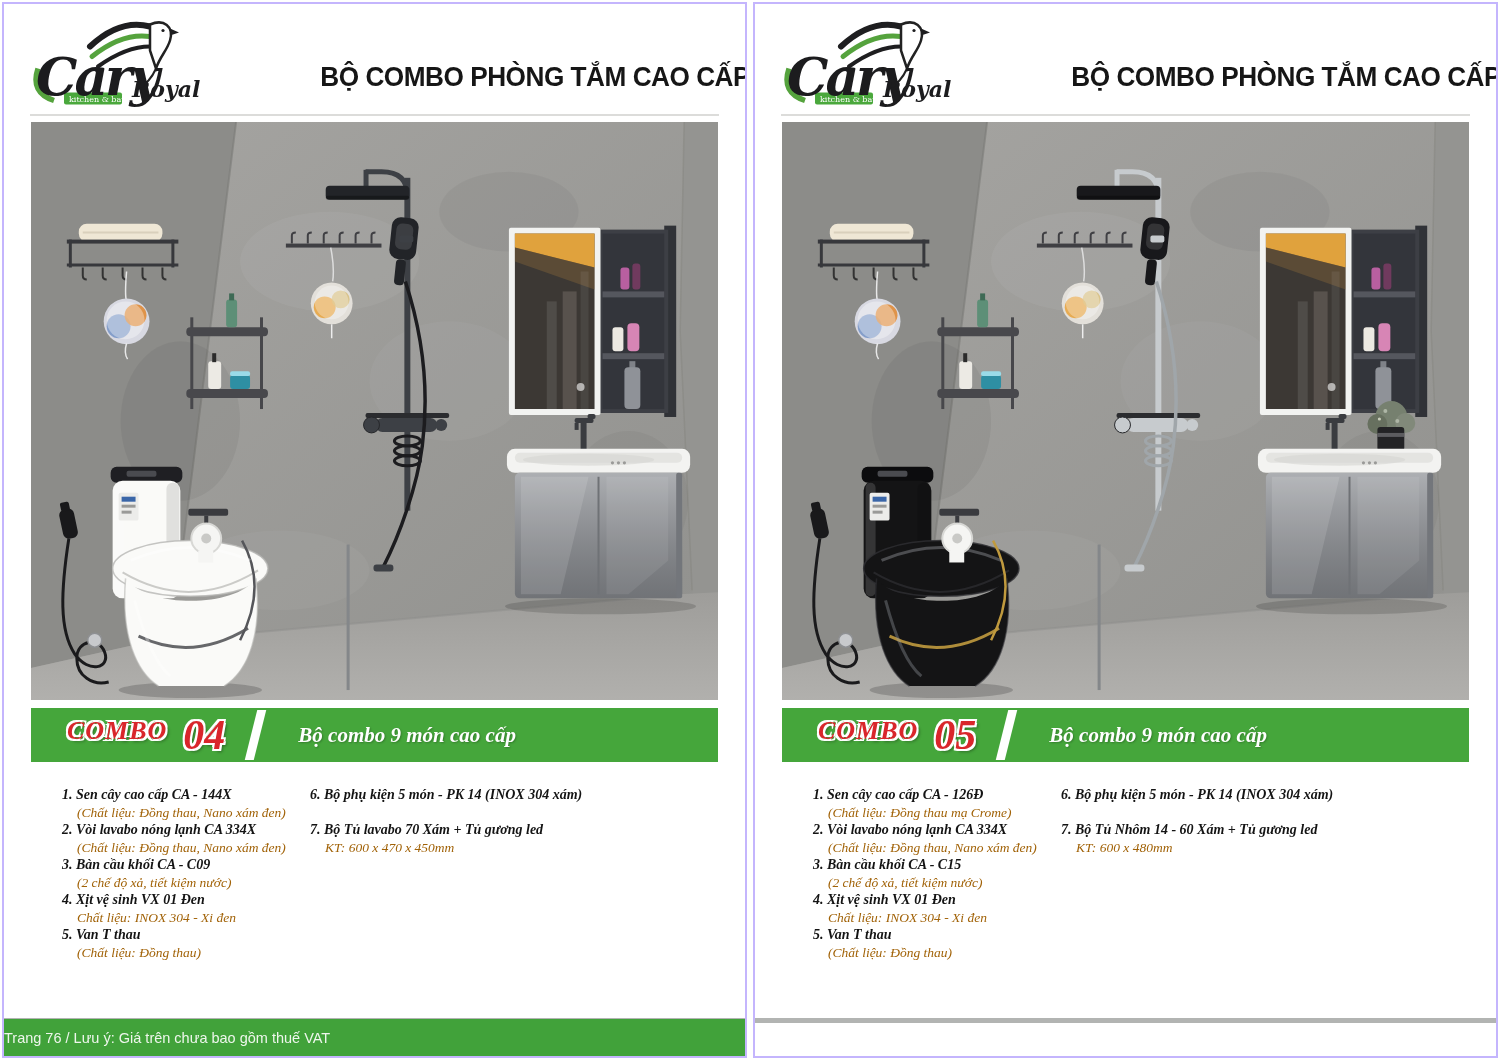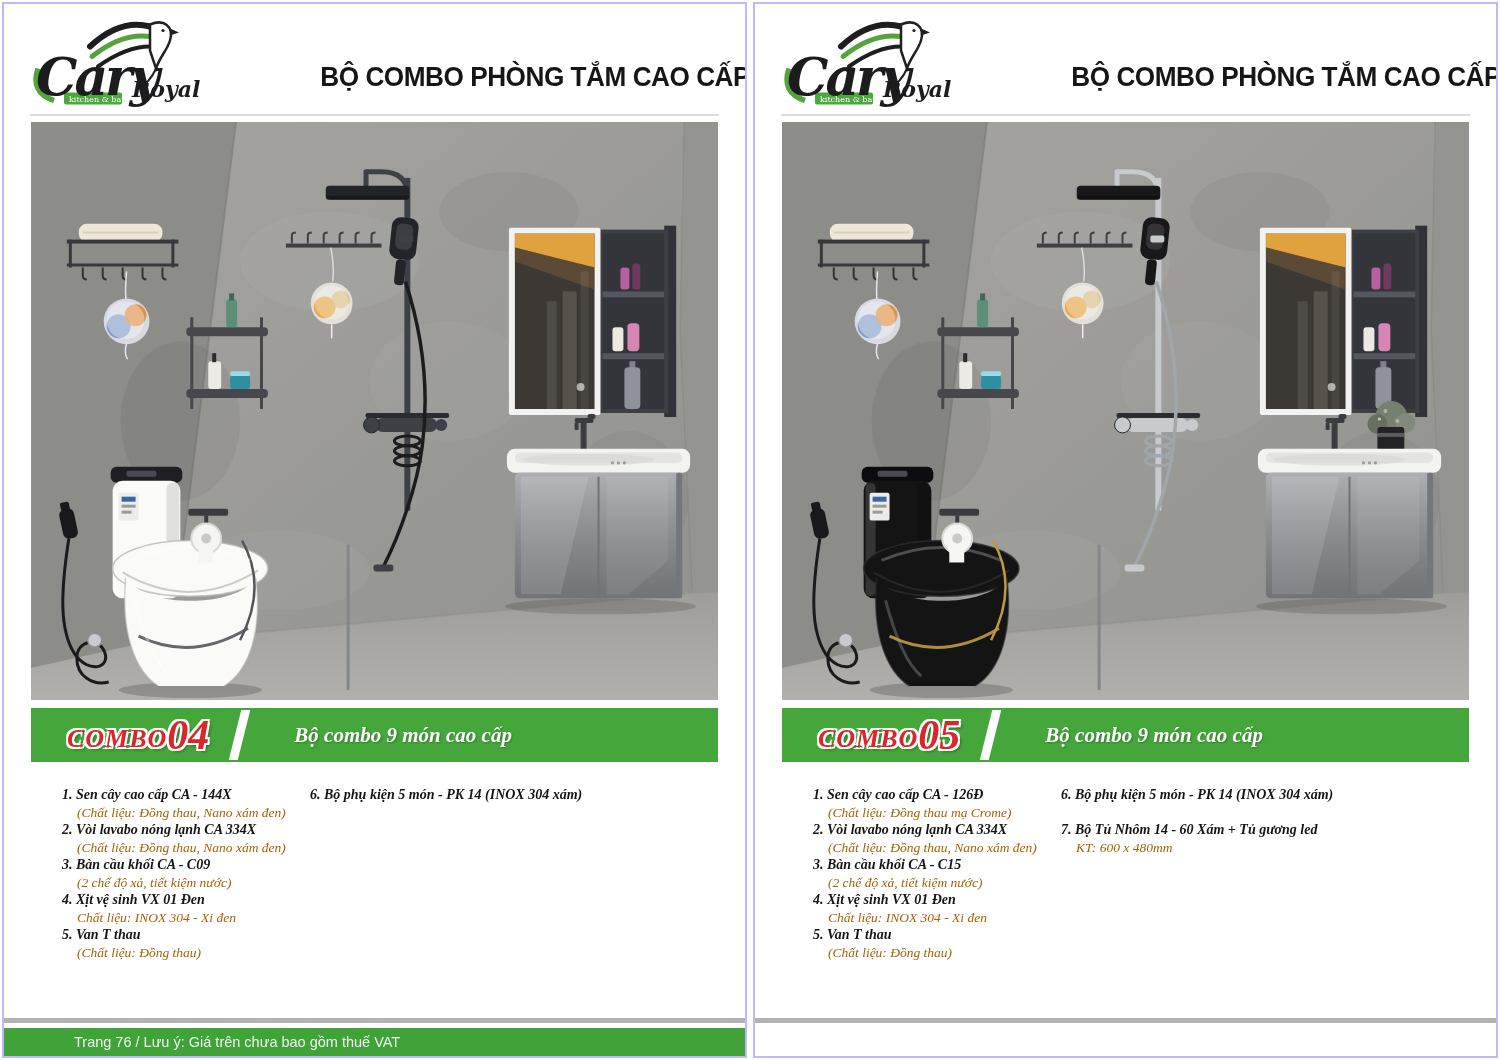--- a/index.html
+++ b/index.html
@@ -24,43 +24,43 @@
   
   .photo{position:absolute;left:27px;top:118px;width:687px;height:578px;display:block;}
   
   .banner{
     position:absolute;left:27px;width:687px;top:704px;height:54px;
     background:var(--banner-green);display:flex;align-items:center;overflow:hidden;
   }
   .combo{
     margin-left:36px;color:var(--combo-red);
     font-family:"Liberation Serif",serif;font-style:italic;font-weight:bold;
-    display:flex;align-items:flex-end;gap:0;white-space:nowrap;
+    display:flex;align-items:flex-start;gap:16px;white-space:nowrap;
     text-shadow:-2px -2px 0 #fff,2px -2px 0 #fff,-2px 2px 0 #fff,2px 2px 0 #fff,3px 3px 3px rgba(0,0,0,.35);
   }
   .combo-word{font-size:26px;letter-spacing:1px;}
   .combo-num{font-size:42px;line-height:38px;}
   .banner-divider{width:9px;align-self:stretch;margin:2px 16px 2px 26px;background:#fff;transform:skewX(-14deg);}
   .price{color:#fff;font-size:29px;font-weight:bold;font-style:italic;white-space:nowrap;letter-spacing:.5px;text-shadow:1px 1px 2px rgba(0,0,0,.25);}
   .banner-note{
     color:#fff;font-family:"Liberation Serif",serif;font-size:21px;font-weight:bold;font-style:italic;
-    margin-left:34px;white-space:nowrap;text-shadow:1px 1px 2px rgba(0,0,0,.25);
+    margin-left:22px;white-space:nowrap;text-shadow:1px 1px 2px rgba(0,0,0,.25);
   }
   
   .list-col1{position:absolute;left:58px;top:781px;width:250px;}
   .list-col2{position:absolute;left:306px;top:781px;width:370px;}
   .item{font-family:"Liberation Serif",serif;font-style:italic;color:#141414;}
   .it-title{font-size:14px;font-weight:bold;line-height:20px;white-space:nowrap;}
   .it-detail{font-size:13.5px;line-height:15px;padding-left:15px;color:#a16207;white-space:nowrap;}
   .sp-after{margin-bottom:15px;}
   
   .footer-strip{position:absolute;left:0;right:0;bottom:33px;height:5px;background:#b2b4b2;}
   .footer{
-    position:absolute;left:0;right:0;bottom:0;height:28px;background:var(--footer-green);
-    color:#eef6ec;display:flex;align-items:center;padding-left:70px;font-size:14.5px;
+    position:absolute;left:0;right:0;bottom:0;height:37px;background:var(--footer-green);
+    color:#eef6ec;display:flex;align-items:center;font-size:14.5px;
   }
   svg text{font-family:"DejaVu Serif",serif;}
   .defs-holder{position:absolute;width:0;height:0;overflow:hidden;}
 </style>
 </head>
 <body style="--banner-green: #45a63b; --footer-green: #41a23a; --combo-red: #d9262b; --logo-green: #55a33d;">
 
 <svg class="defs-holder" xmlns="http://www.w3.org/2000/svg" aria-hidden="true">
   <defs>
     <linearGradient id="wallG" x1="0" y1="0" x2="1" y2="1">
@@ -315,20 +315,24 @@
     <div class="item">
       <div class="it-title">5. Van T thau</div>
       <div class="it-detail">(Chất liệu: Đồng thau)</div>
     </div>
   </div>
 
   <div class="list-col2">
     <div class="item sp-after">
       <div class="it-title">6. Bộ phụ kiện 5 món - PK 14 (INOX 304 xám)</div>
     </div>
+    <div class="item">
+      <div class="it-title">7. Bộ Tủ lavabo 70 Xám + Tủ gương led</div>
+      <div class="it-detail">KT: 600 x 470 x 450mm</div>
+    </div>
   </div>
 
   <div class="footer-strip"></div>
   <div class="footer">
     <span>Trang 76 / Lưu ý: Giá trên chưa bao gồm thuế VAT</span>
   </div>
 </div>
 
 <div class="page">
   <svg class="logo" viewBox="0 0 175 95" xmlns="http://www.w3.org/2000/svg">

